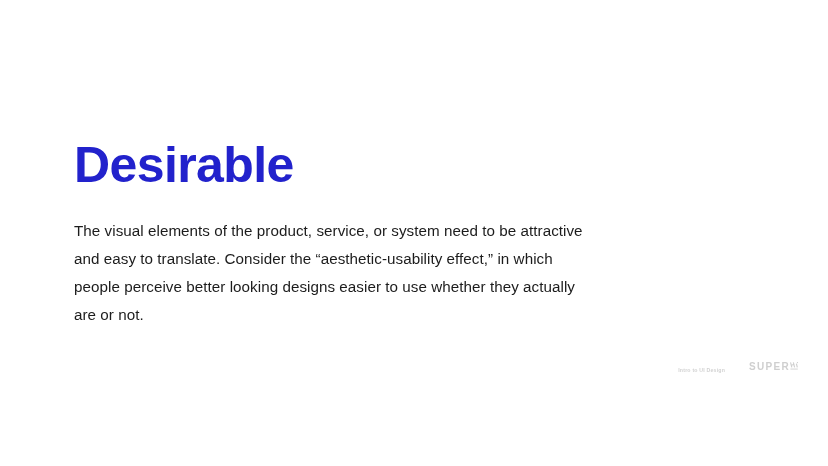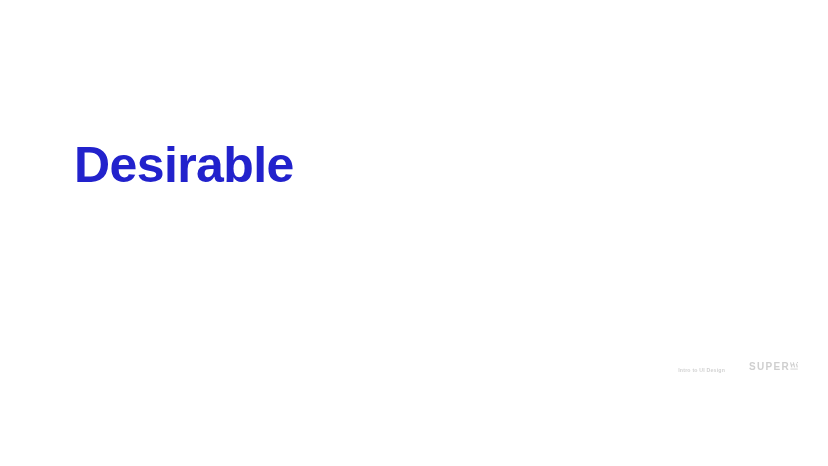--- a/index.html
+++ b/index.html
@@ -77,20 +77,21 @@
     margin-top: -2px;
   }
 </style>
 </head>
 <body>
 
 <div class="slide">
 
   <div class="content-block">
     <h1 class="slide-heading">Desirable</h1>
+    <p class="slide-body">The visual elements of the product, service, or system need to be attractive and easy to translate. Consider the “aesthetic-usability effect,” in which people perceive better looking designs easier to use whether they actually are or not.</p>
   </div>
 
   <div class="footer">
     <span class="footer-caption">Intro to UI Design</span>
     <span class="brand-logo">
       <span class="brand-word">SUPER</span>
       <span class="brand-mark">
         <svg width="12" height="12" viewBox="0 0 12 12" aria-hidden="true">
           <g fill="#cfcfcf">
             <rect x="0.6" y="0.2" width="1.1" height="5.2" transform="rotate(-14 1.15 2.8)"></rect>

